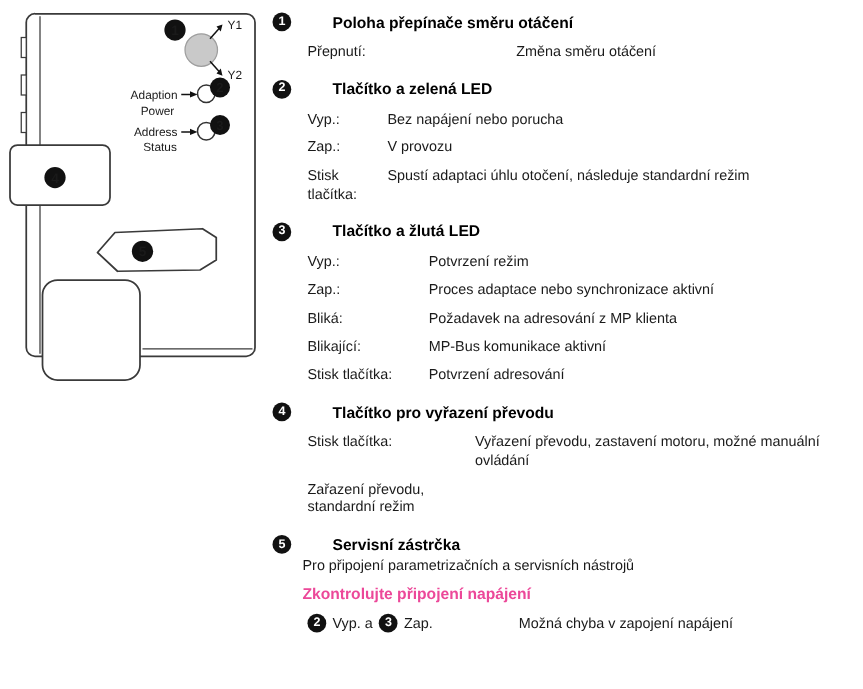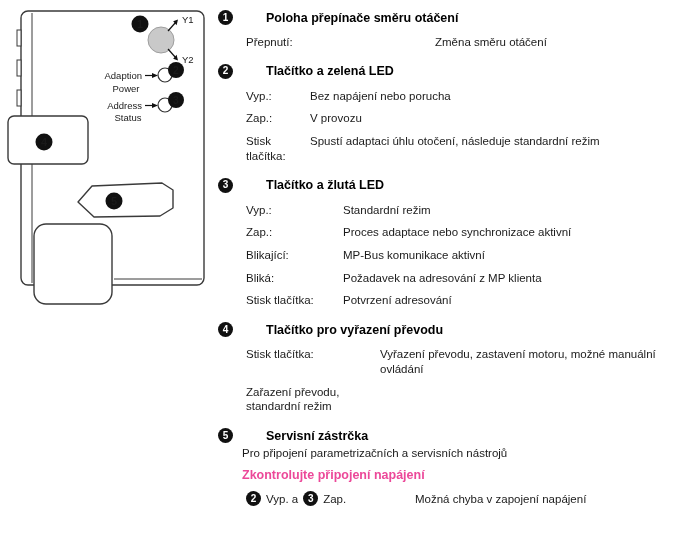--- a/index.html
+++ b/index.html
@@ -22,21 +22,21 @@
   .sec-title { font-weight: bold; font-size: 12.5px; color: #000; padding-left: 24px; }
   .badge {
     width: 15px; height: 15px; border-radius: 50%;
     background: #111; color: #fff;
     font-size: 10px; font-weight: bold;
     display: inline-flex; align-items: center; justify-content: center;
     flex: 0 0 15px; line-height: 1;
   }
   .rows { margin-left: 28px; }
   .row { display: grid; margin-bottom: 8px; font-size: 11.5px; line-height: 1.28; }
-  .s1 .row { grid-template-columns: 167px 1fr; gap: 22px; }
+  .s1 .row { grid-template-columns: 167px 1fr; }
   .s2 .row { grid-template-columns: 64px 1fr; }
   .s3 .row { grid-template-columns: 97px 1fr; }
   .s4 .row { grid-template-columns: 134px 1fr; }
   .lbl { padding-right: 8px; }
 
   .s5 .sec-head { margin-bottom: 4px; }
   .subtitle { margin-left: 24px; font-size: 11.5px; margin-bottom: 9px; }
   .check-title { margin-left: 24px; font-size: 12.5px; font-weight: bold; color:#ec4899; margin-bottom: 9px; }
   .check-row { margin-left: 28px; display: grid; grid-template-columns: 169px 1fr; font-size: 11.5px; align-items: center; }
   .check-left { display: inline-flex; align-items: center; gap: 5px; }
@@ -131,33 +131,33 @@
     </div>
 
     <div class="section s3">
       <div class="sec-head">
         <span class="badge">3</span>
         <span class="sec-title">Tlačítko a žlutá LED</span>
       </div>
       <div class="rows">
         <div class="row">
           <span class="lbl">Vyp.:</span>
-          <span class="val">Standardní režim</span>
+          <span class="val">Potvrzení režim</span>
         </div>
         <div class="row">
           <span class="lbl">Zap.:</span>
           <span class="val">Proces adaptace nebo synchronizace aktivní</span>
         </div>
         <div class="row">
+          <span class="lbl">Bliká:</span>
+          <span class="val">Požadavek na adresování z MP klienta</span>
+        </div>
+        <div class="row">
           <span class="lbl">Blikající:</span>
           <span class="val">MP-Bus komunikace aktivní</span>
-        </div>
-        <div class="row">
-          <span class="lbl">Bliká:</span>
-          <span class="val">Požadavek na adresování z MP klienta</span>
         </div>
         <div class="row">
           <span class="lbl">Stisk tlačítka:</span>
           <span class="val">Potvrzení adresování</span>
         </div>
       </div>
     </div>
 
     <div class="section s4">
       <div class="sec-head">

